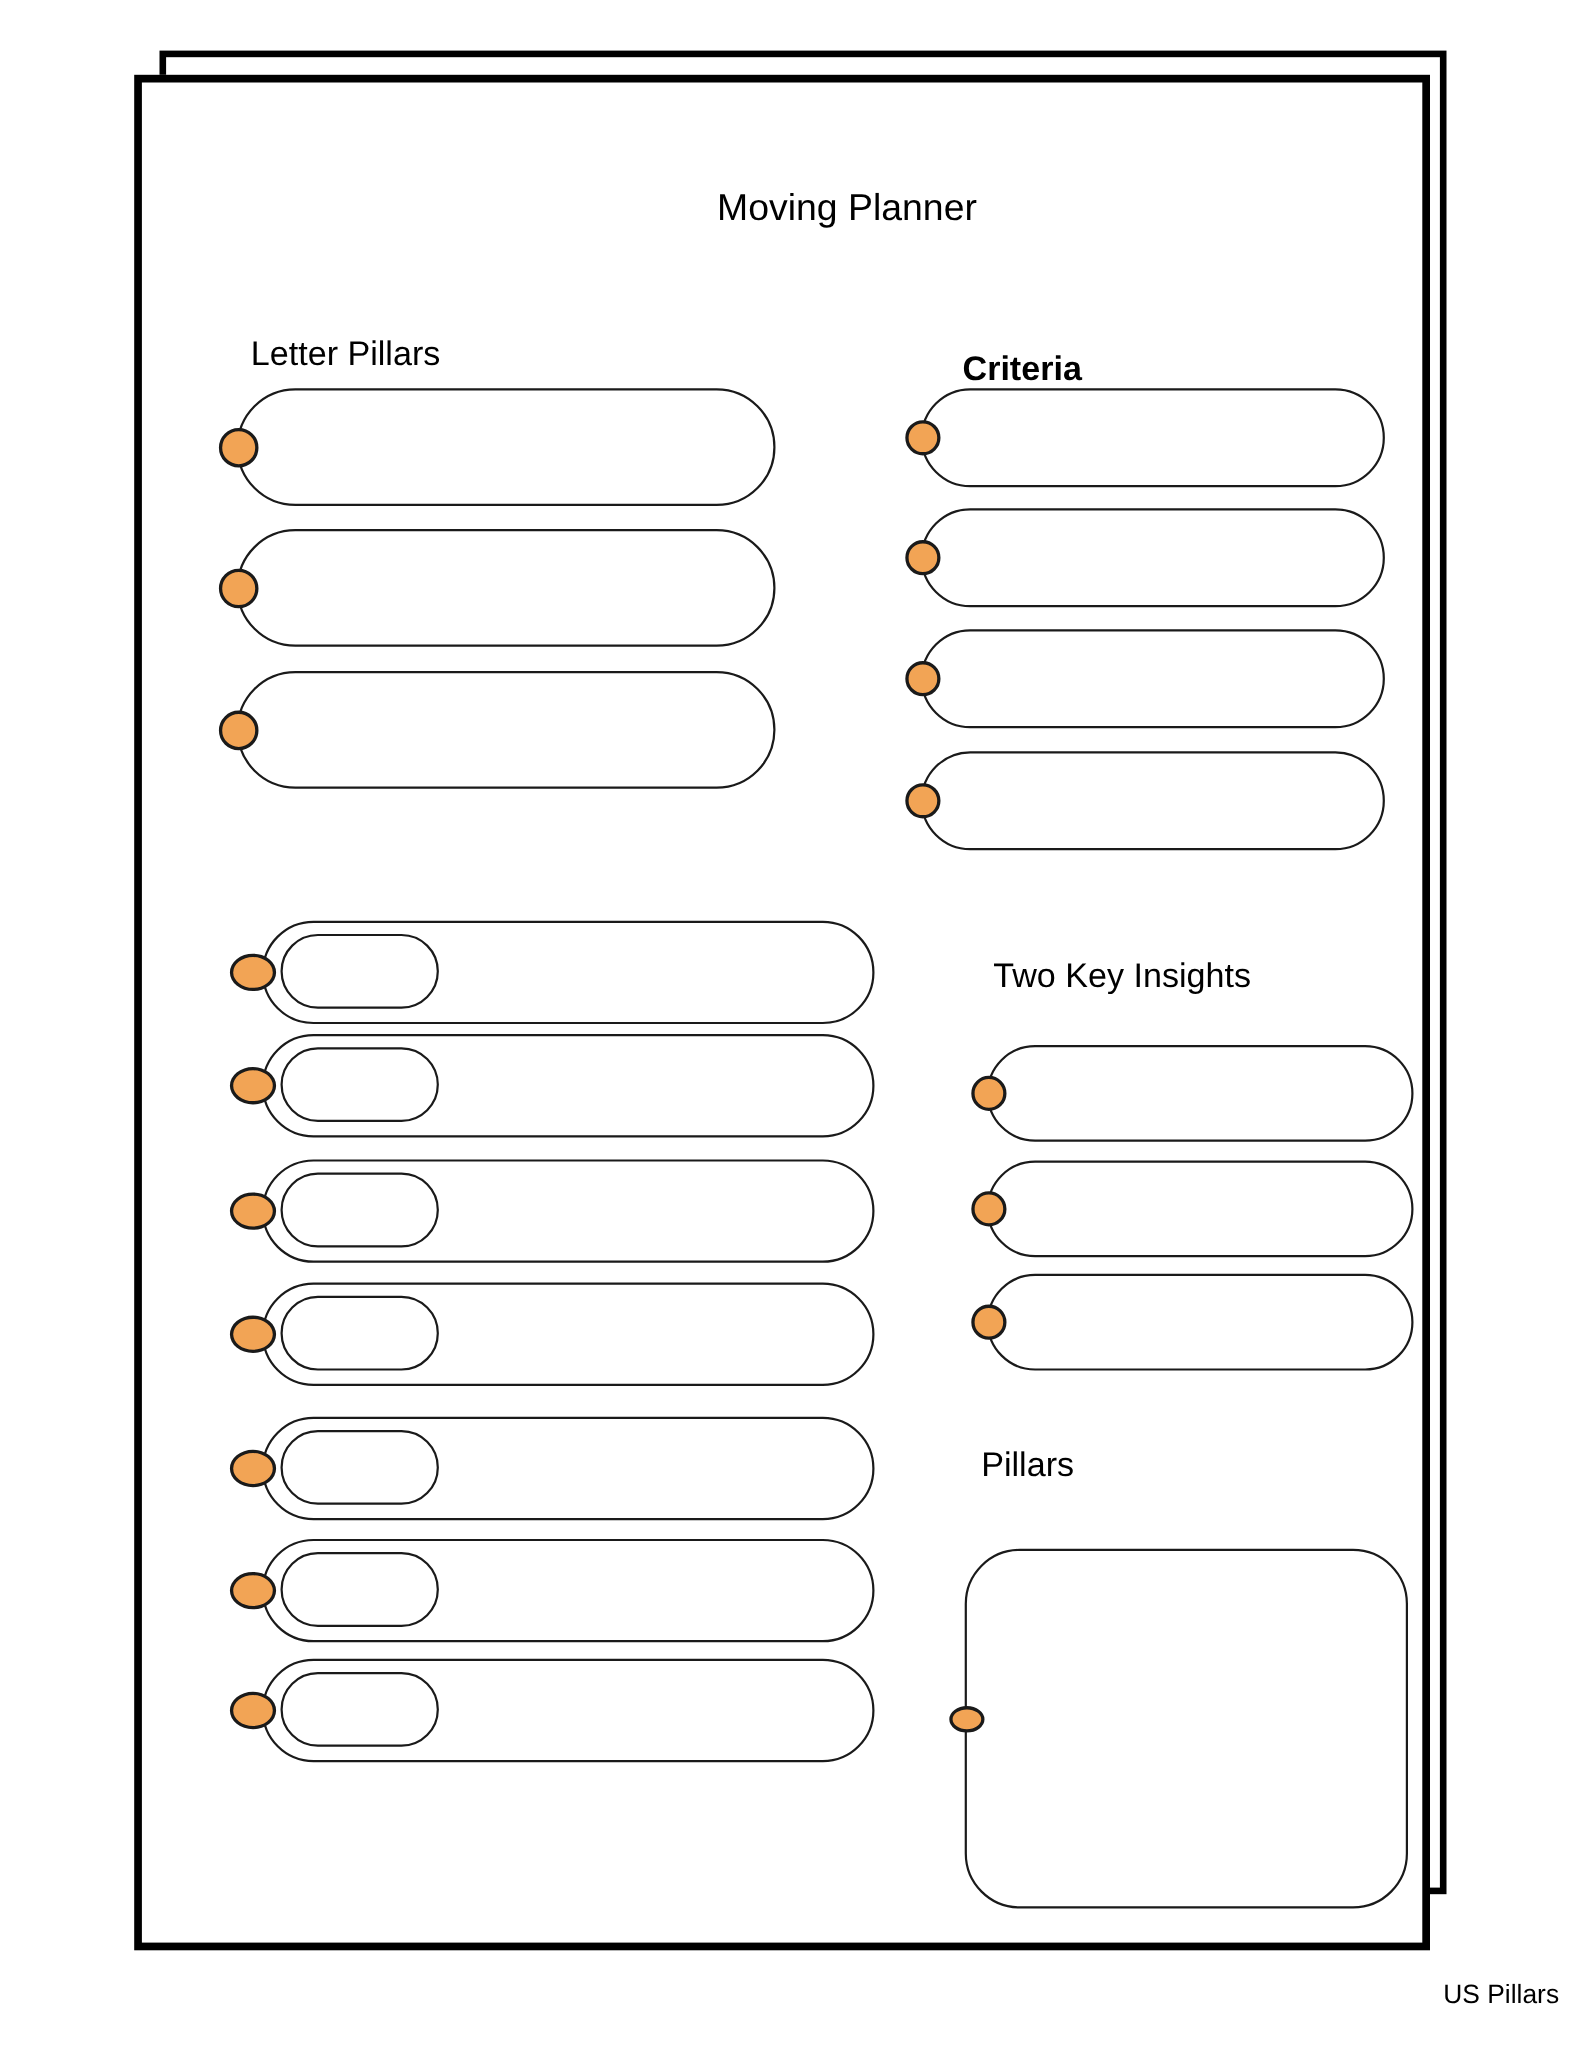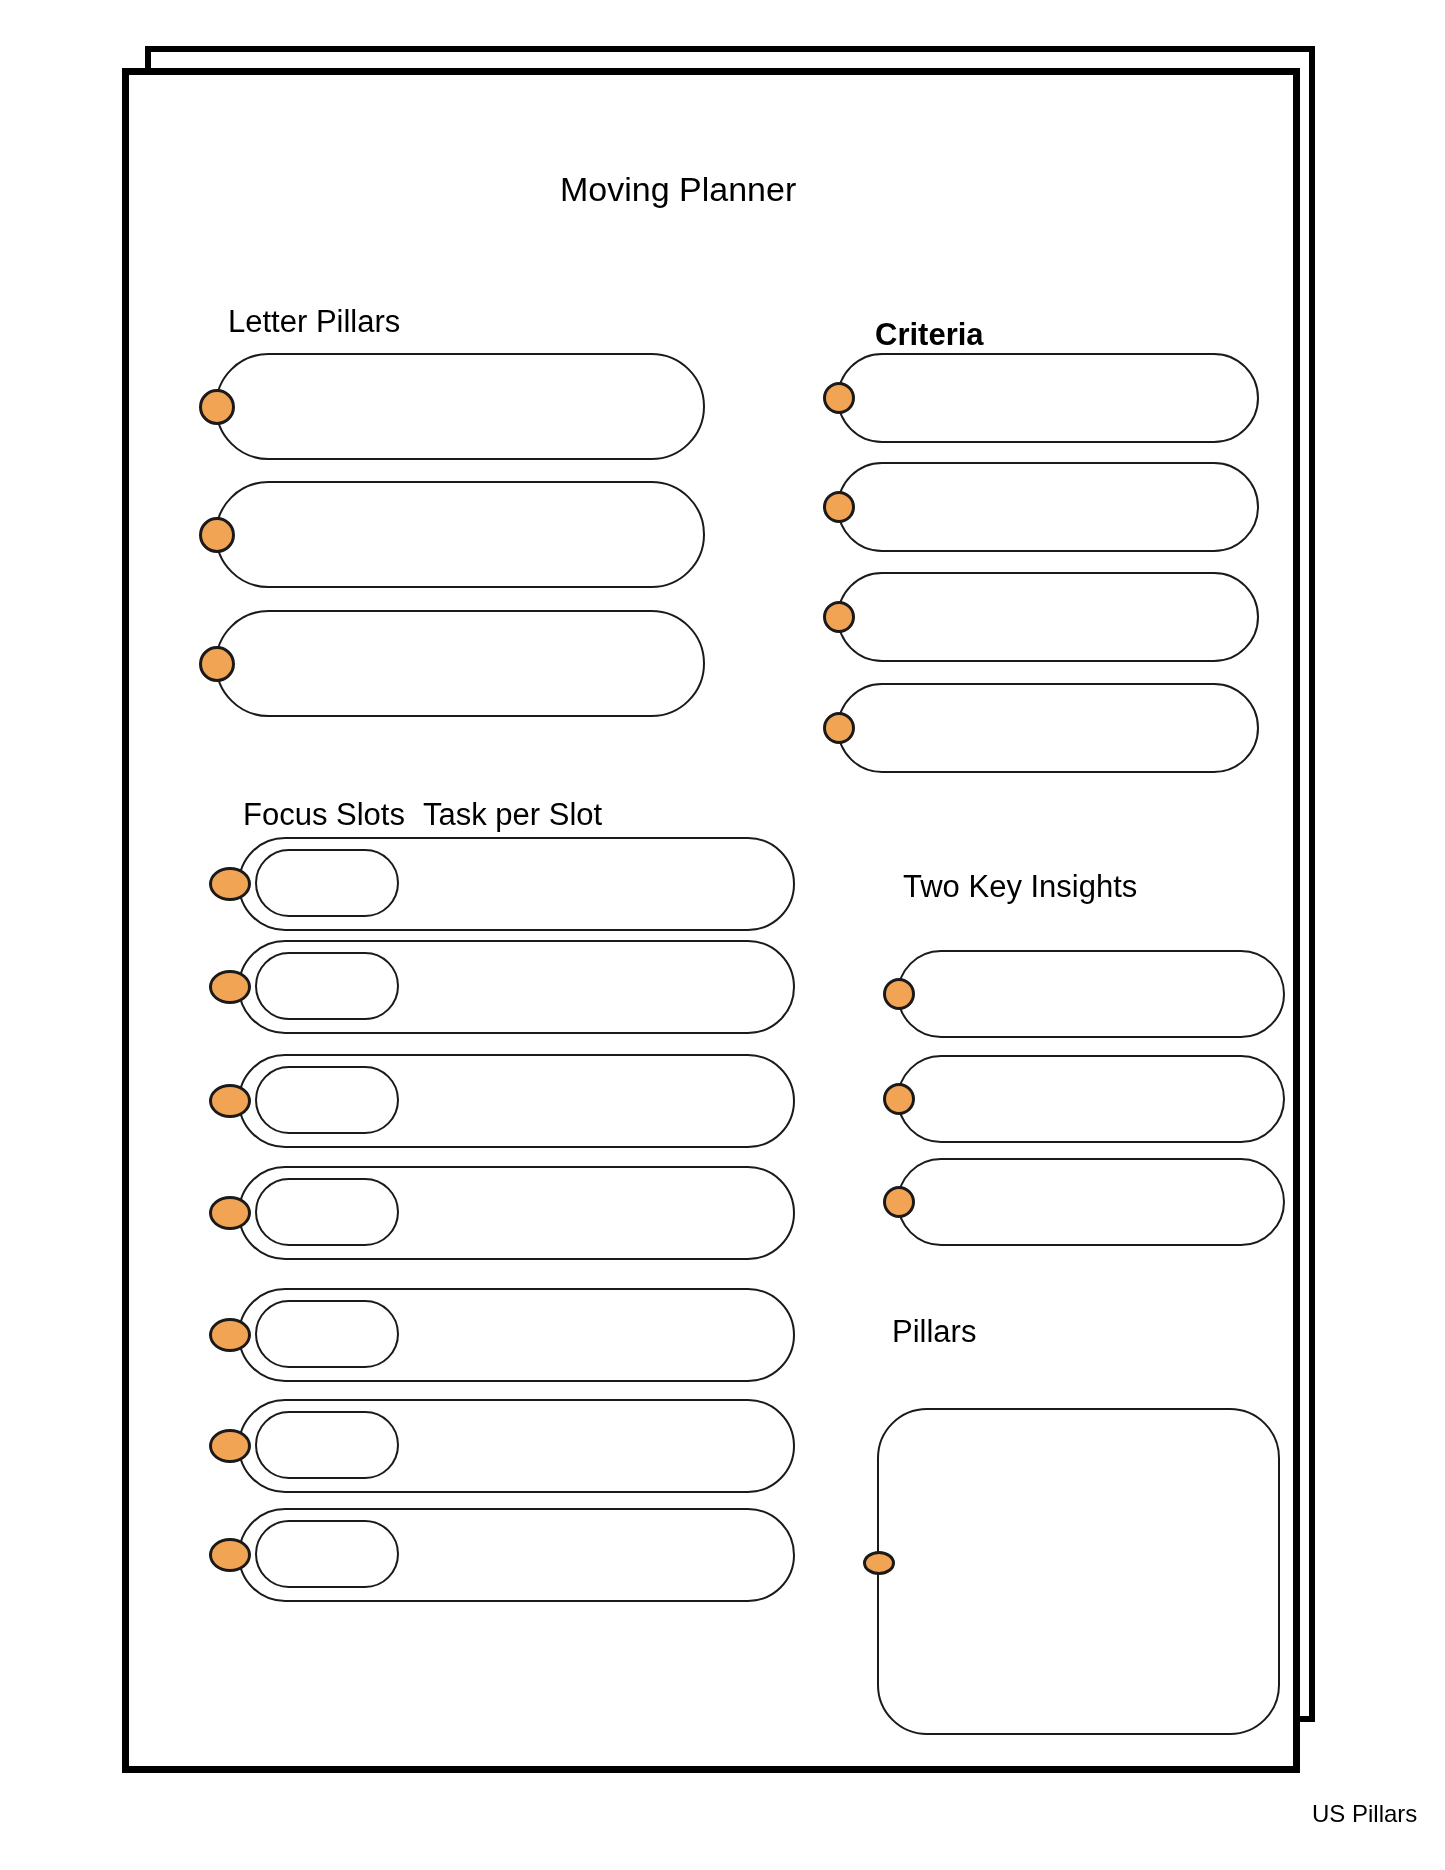--- a/index.html
+++ b/index.html
@@ -15,21 +15,21 @@
   }
   .back-page{
     position:absolute;left:145px;top:46px;width:1170px;height:1676px;
     border:6px solid var(--page-border);box-sizing:border-box;background:var(--bg);
   }
   .front-page{
     position:absolute;left:122px;top:68px;width:1178px;height:1705px;
     border:7px solid var(--page-border);box-sizing:border-box;background:var(--bg);
   }
   .title{
-    position:absolute;left:560px;top:170px;width:420px;
+    position:absolute;left:560px;top:170px;width:420px;text-align:center;
     font-size:34px;line-height:1.15;white-space:nowrap;
   }
   .label{
     position:absolute;font-size:31px;line-height:1.15;white-space:nowrap;
   }
   .label .sub{margin-left:18px;}
   .pill{
     position:absolute;border:2px solid var(--stroke);border-radius:999px;
     background:var(--bg);box-sizing:border-box;
   }
@@ -97,23 +97,20 @@
   <div class="pill cr cr2">
     <span class="dot c30"></span>
   </div>
   <div class="pill cr cr3">
     <span class="dot c30"></span>
   </div>
   <div class="pill cr cr4">
     <span class="dot c30"></span>
   </div>
 
-  <div class="label" style="left:243px;top:797px;">
-    <span>Focus Slots</span><span class="sub">Task per Slot</span>
-  </div>
 
   <div class="pill fs fs1">
     <span class="dot slot-ellipse"></span>
     <div class="inner-pill"></div>
   </div>
   <div class="pill fs fs2">
     <span class="dot slot-ellipse"></span>
     <div class="inner-pill"></div>
   </div>
   <div class="pill fs fs3">

